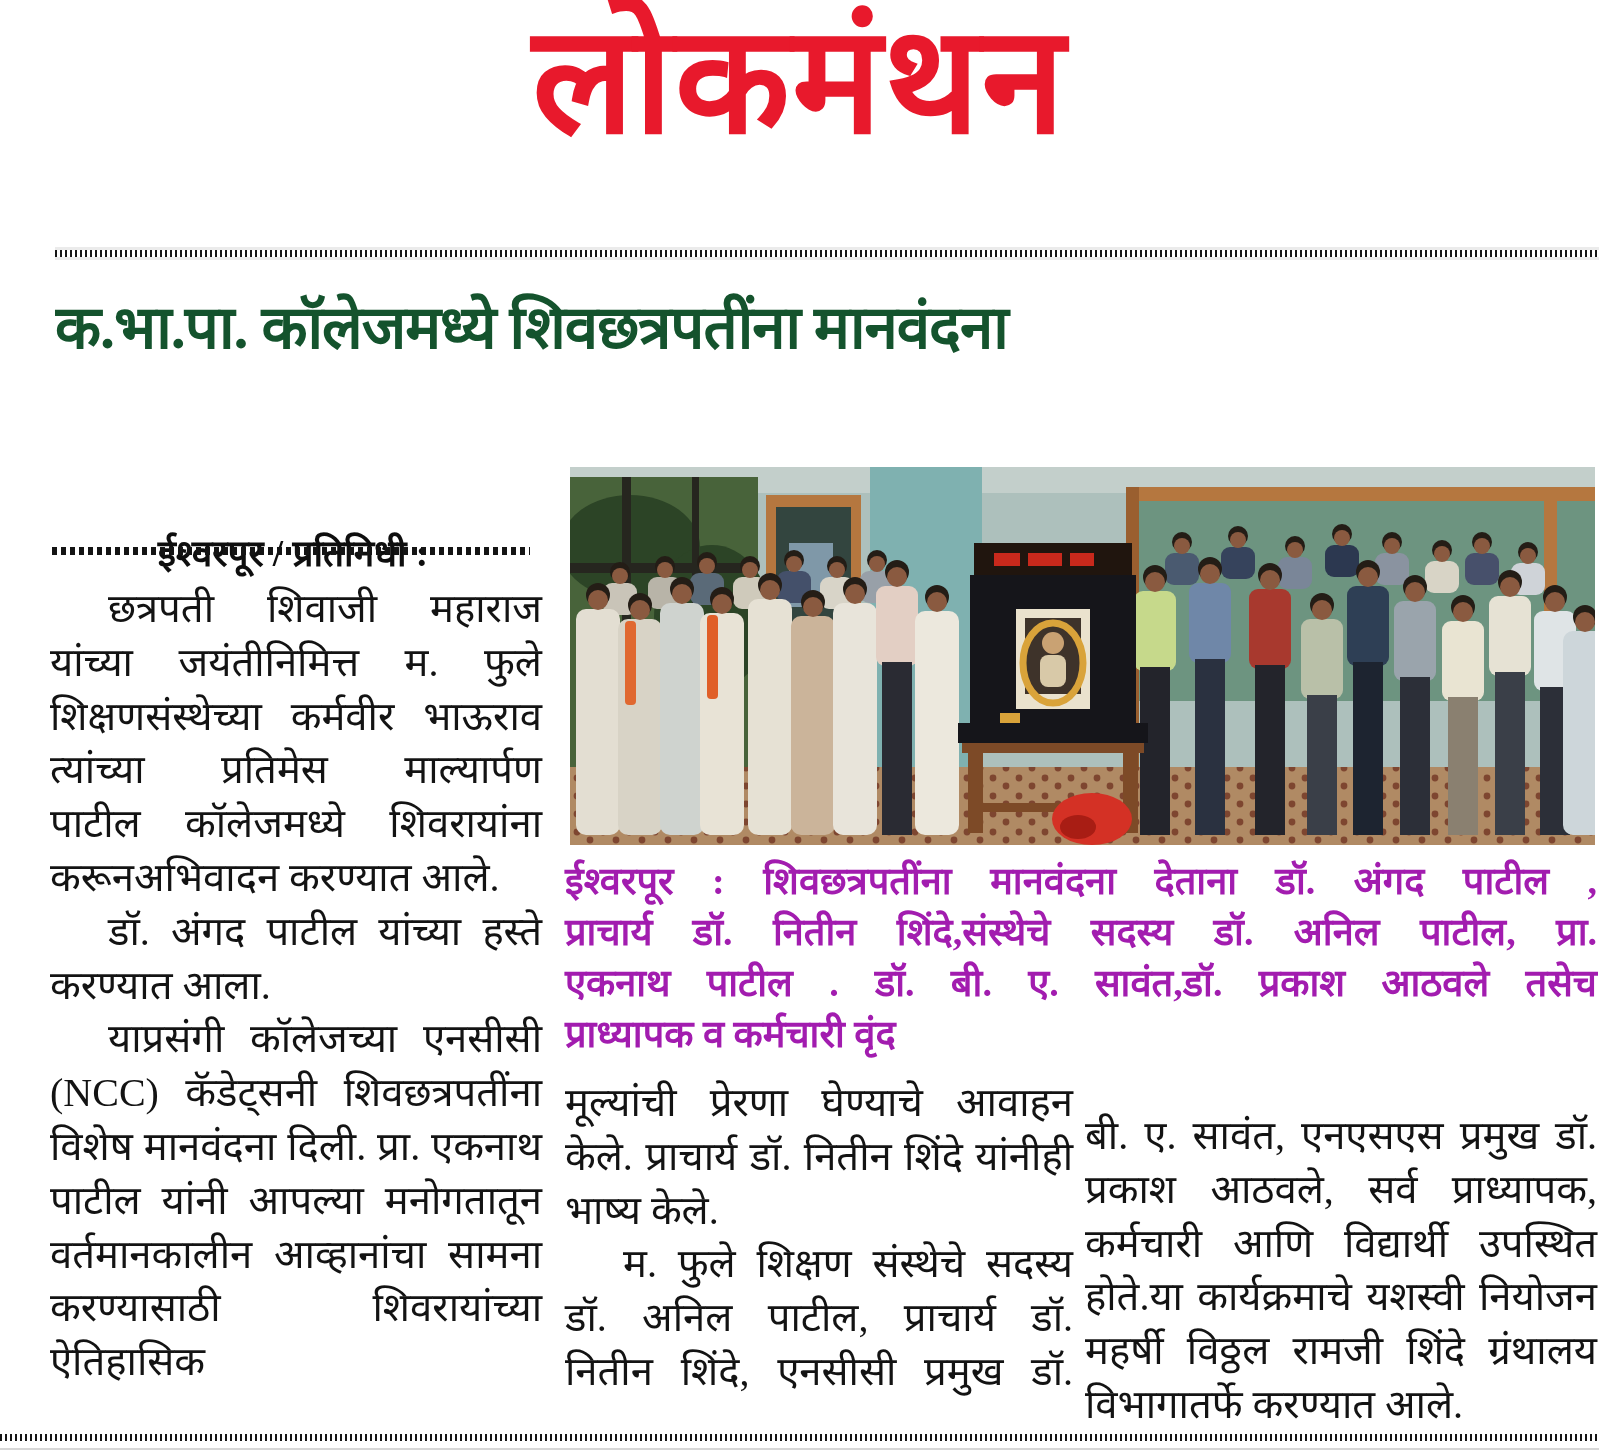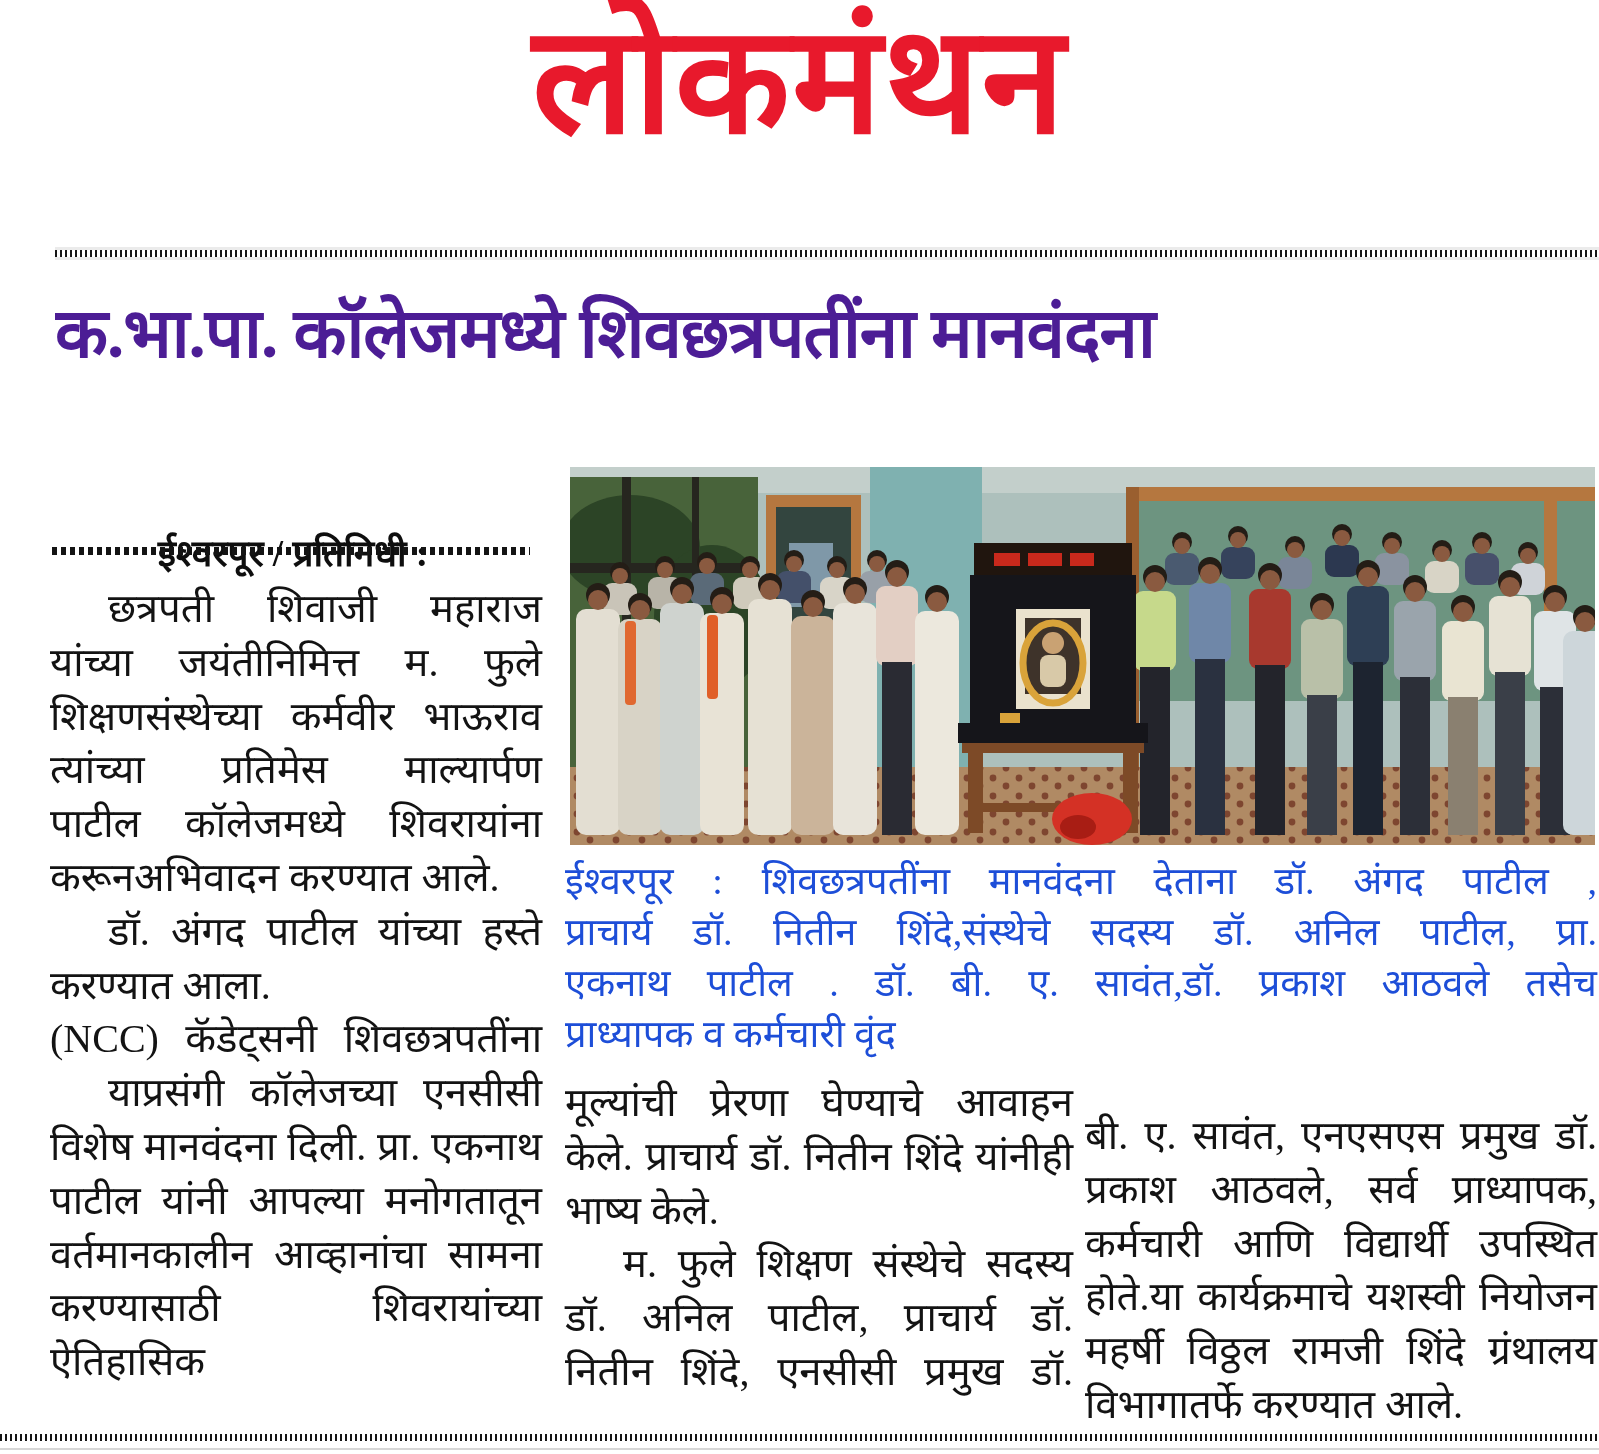--- a/index.html
+++ b/index.html
@@ -12,41 +12,41 @@
     display:flex; align-items:flex-start; justify-content:center;
     font-size:150px; font-weight:bold; color:#e8192c; letter-spacing:2px; line-height:1;
   }
   .sep {
     position:absolute; height:7px;
     background:repeating-linear-gradient(90deg,#161616 0 2px,transparent 2px 5px);
   }
   .sep-soft { box-shadow:0 -3px 0 rgba(0,0,0,0.08),0 3px 0 rgba(0,0,0,0.08); }
   .headline {
     position:absolute; left:55px; top:288px; width:1544px;
-    font-size:69px; font-weight:bold; color:#4c1d95; line-height:1.35;
+    font-size:60px; font-weight:bold; color:#14532d; line-height:1.35;
     letter-spacing:-1px; white-space:nowrap; overflow:hidden;
   }
   .byline {
     position:absolute; left:50px; top:478px; width:486px;
     text-align:center; font-size:37px; font-weight:bold; color:#0e0e0e;margin-top:48px;
   }
   .dotline {
     position:absolute; height:8px;
     background:repeating-linear-gradient(90deg,#141414 0 5px,transparent 5px 9px);
   }
   .col { position:absolute; font-size:40px; line-height:53.8px; color:#131313; }
   .col-left   { left:50px;   top:582px;  width:492px;font-family:Liberation Serif, serif; }
   .col-middle { left:565px;  top:1076px; width:508px; }
   .col-right  { left:1085px; top:1109px; width:512px; }
   .bl { text-align:justify; text-align-last:justify; white-space:normal; }
   .bl.end { text-align-last:left; }
   .bl.ind { text-indent:58px; }
   .caption {
     position:absolute; left:565px; top:856px; width:1032px;
-    font-size:38px; font-weight:normal; line-height:51px; color:#1d4ed8;
+    font-size:38px; font-weight:bold; line-height:51px; color:#a21caf;
   }
   .caption .bl { letter-spacing:0; }
   .photo {
     position:absolute; left:570px; top:467px; width:1025px; height:378px;
     background:#adc0bc; overflow:hidden;
   }
   .photo svg { display:block; width:100%; height:100%; }
   .baseline-gray {
     position:absolute; left:0; top:1448px; width:1599px; height:2px; background:#d6d6d6;
   }
@@ -69,22 +69,22 @@
 
   <div class="col col-left">
       <div class="bl ind">छत्रपती शिवाजी महाराज</div>
       <div class="bl">यांच्या जयंतीनिमित्त म. फुले</div>
       <div class="bl">शिक्षणसंस्थेच्या कर्मवीर भाऊराव</div>
       <div class="bl">त्यांच्या प्रतिमेस माल्यार्पण</div>
       <div class="bl">पाटील कॉलेजमध्ये शिवरायांना</div>
       <div class="bl end">करूनअभिवादन करण्यात आले.</div>
       <div class="bl ind">डॉ. अंगद पाटील यांच्या हस्ते</div>
       <div class="bl end">करण्यात आला.</div>
+      <div class="bl ind">याप्रसंगी कॉलेजच्या एनसीसी</div>
       <div class="bl">(NCC) कॅडेट्सनी शिवछत्रपतींना</div>
-      <div class="bl ind">याप्रसंगी कॉलेजच्या एनसीसी</div>
       <div class="bl">विशेष मानवंदना दिली. प्रा. एकनाथ</div>
       <div class="bl">पाटील यांनी आपल्या मनोगतातून</div>
       <div class="bl">वर्तमानकालीन आव्हानांचा सामना</div>
       <div class="bl">करण्यासाठी शिवरायांच्या ऐतिहासिक</div>
     </div>
 
   <div class="photo">
     <svg viewBox="0 0 1025 378" preserveAspectRatio="none">
       <defs>
         <pattern id="fp" width="26" height="18" patternUnits="userSpaceOnUse">

